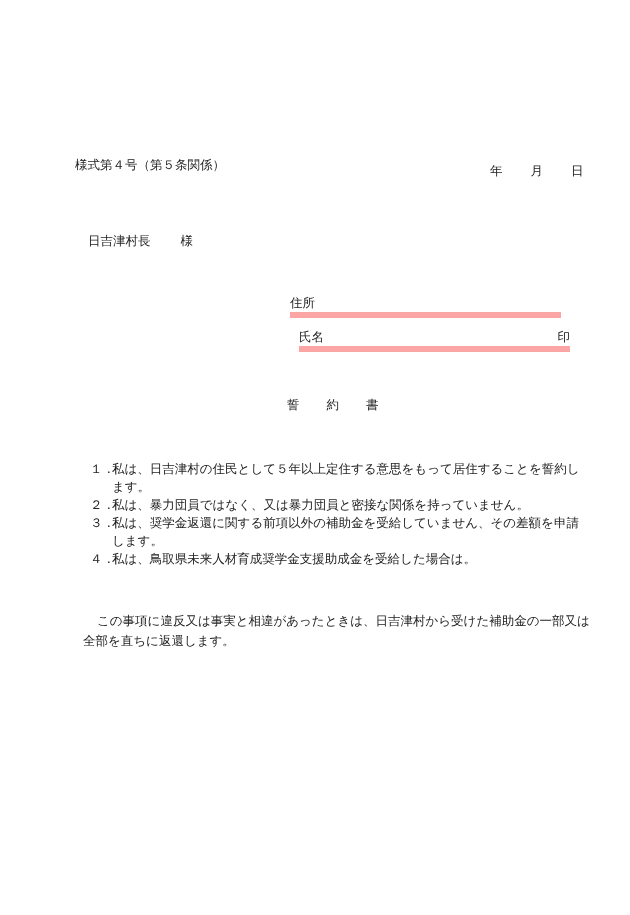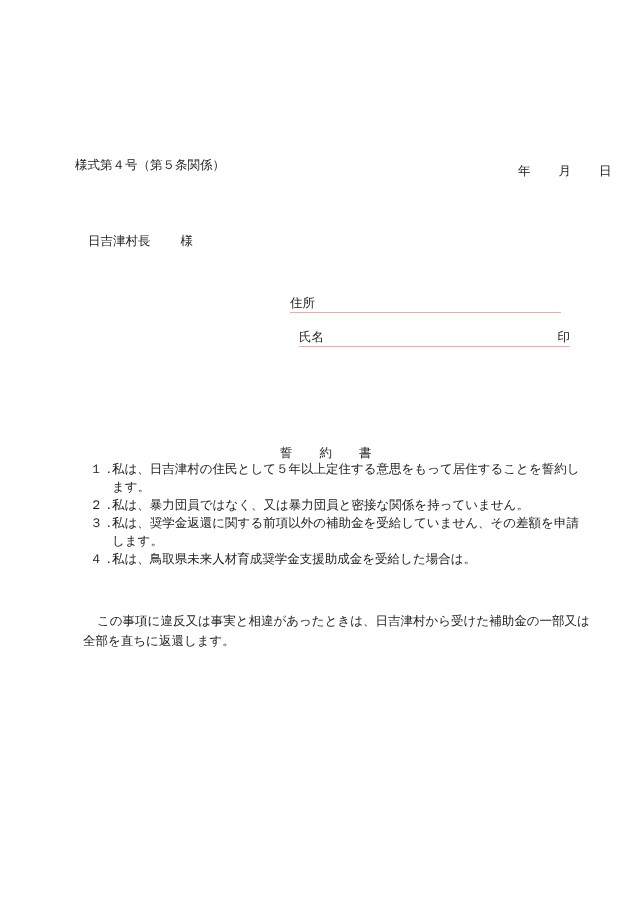--- a/index.html
+++ b/index.html
@@ -12,37 +12,37 @@
       height: 915px;
       position: relative;
       overflow: hidden;
       font-family: "DejaVu Serif", "Liberation Serif", serif;
       color: #222222;
       font-size: 12.5px;
       line-height: 18px;
     }
     .abs { position: absolute; white-space: nowrap; }
     .form-number { left: 75px; top: 128px; margin-top: 28px; }
-    .date-line { left: 518px; top: 162px; text-decoration: underline; }
+    .date-line { left: 490px; top: 162px; text-decoration: underline; }
     .date-line span { display: inline-block; }
     .date-line .gap { width: 28px; }
     .addressee { left: 88px; top: 232px; text-align: center; }
     .addressee .gap { display: inline-block; width: 30px; }
     .field {
       position: absolute;
       left: 290px;
       width: 271px;
       height: 18px;
-      border-bottom: 1px solid #fca5a5;
+      border-bottom: 6px solid #fca5a5;
     }
     .field .lbl { position: absolute; left: 0; top: 0; }
     .field .seal { position: absolute; right: 0; top: 0; }
     .field-address { top: 294px; }
     .field-name { top: 328px; margin-left: 9px; }
-    .doc-title { left: 280px; top: 396px; letter-spacing: 0; margin-top: 48px; }
+    .doc-title { left: 287px; top: 396px; letter-spacing: 0; }
     .doc-title .gap { display: inline-block; width: 27px; }
     .items {
       position: absolute;
       left: 90px;
       top: 460px;
       width: 500px;
       margin: 0;
       padding: 0;
       list-style: none;
     }

